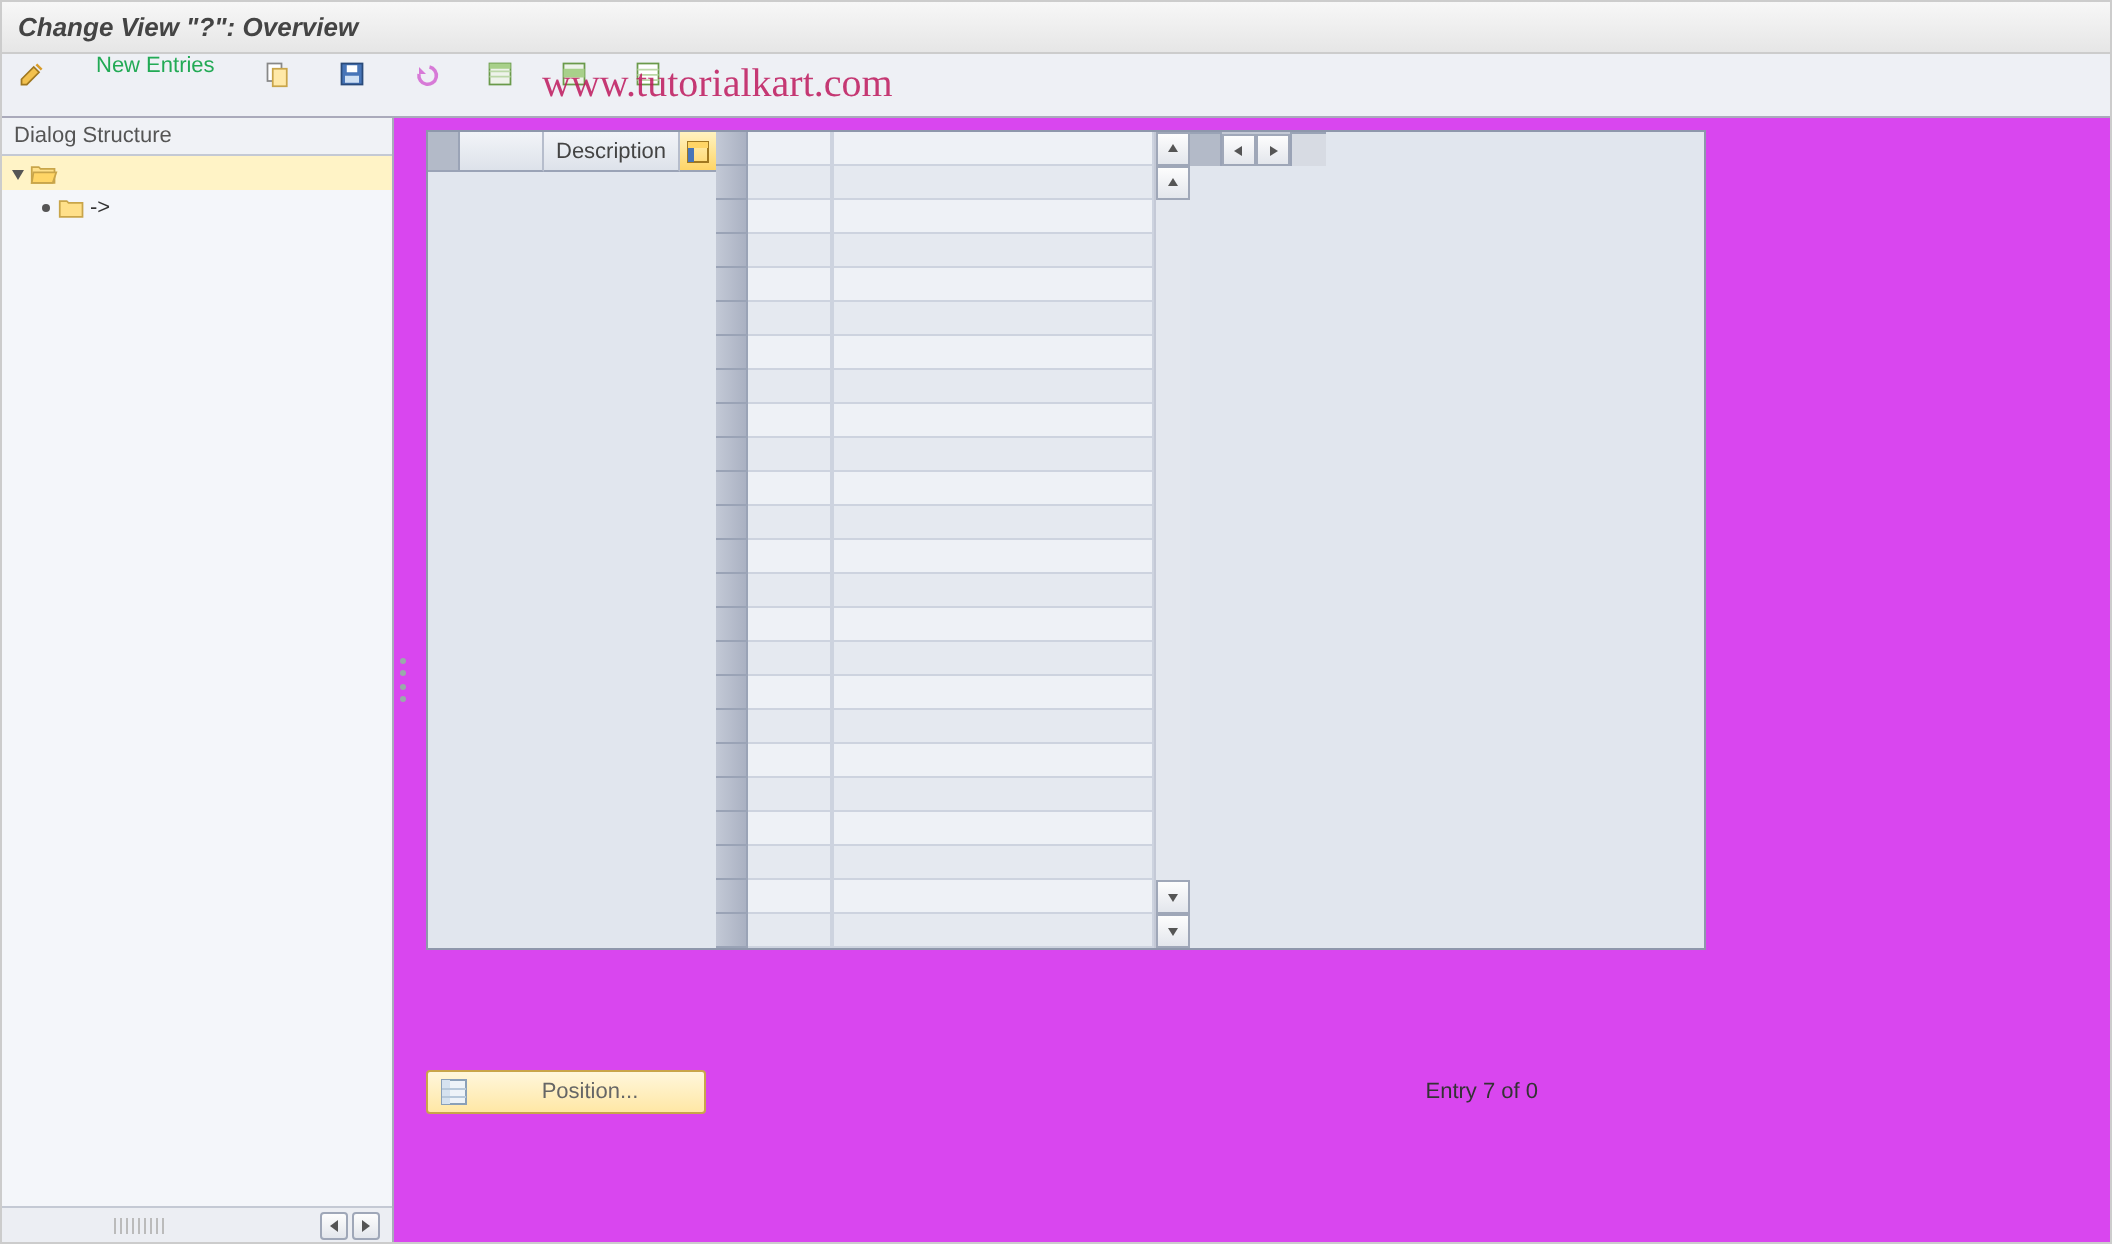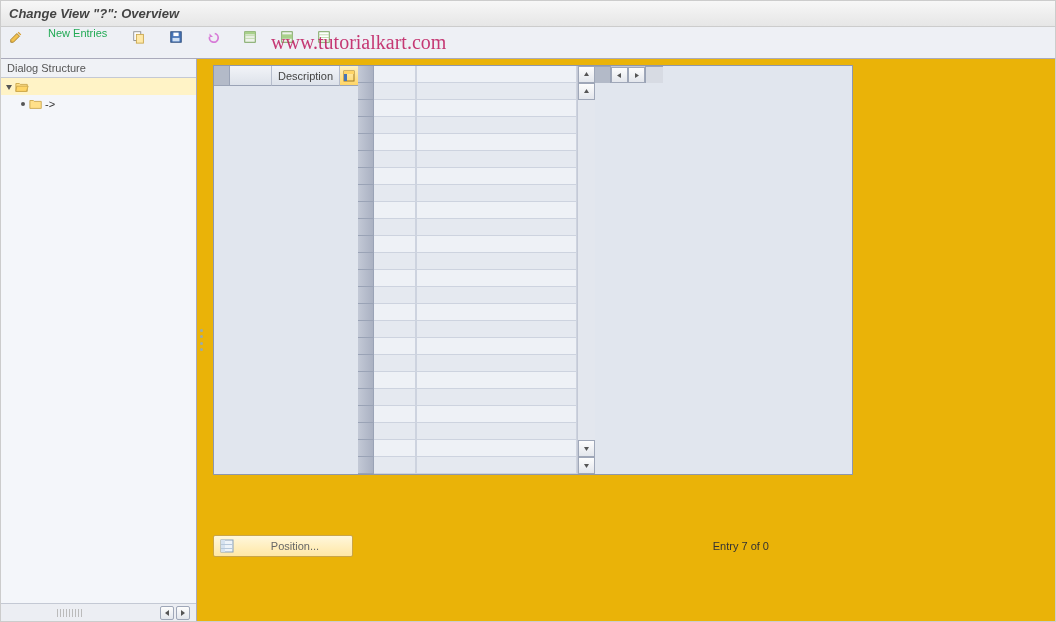--- a/index.html
+++ b/index.html
@@ -5,21 +5,21 @@
   * { box-sizing: border-box; }
   html,body { margin:0; padding:0; font-family: Arial, Helvetica, sans-serif; font-size:11px; color:#333; }
   body { background:#f2f2f2; width:1056px; height:622px; overflow:hidden; position:relative; }
   .outer { width:1056px; height:622px; background:#f2f2f2; border:1px solid #ccc; display:flex; flex-direction:column; }
   .titlebar { height:26px; background: linear-gradient(#f7f7f7,#e6e6e6); border-bottom:1px solid #ccc; display:flex; align-items:center; padding:0 8px; font-size:13px; font-style:italic; font-weight:bold; color:#444; }
   .toolbar { height:32px; border-bottom:1px solid #aab; display:flex; padding:0 6px; gap:19px; background:#eef0f5; position:relative; }
   .tbtn { width:18px; height:20px; display:flex; align-items:center; justify-content:center; border:1px solid transparent; border-radius:2px; cursor:pointer; }
   .tbtn svg{ width:14px; height:14px; }
   .new-entries { font-size:11px; color:#2a5; cursor:pointer; padding:0 4px; }
   .watermark { position:absolute; left:270px; top:4px; color:#be185d; font-size:20px; font-family: "Comic Sans MS", cursive; pointer-events:none; opacity:0.85; }
-  .body { flex:1; display:flex; background:#eab308; }
+  .body { flex:1; display:flex; background:#d946ef; }
   .leftpane { width:196px; background:#f4f6fa; border-right:1px solid #aab; display:flex; flex-direction:column; }
   .dlghdr { font-size:11px; padding:3px 6px; background:#f0f2f6; border-bottom:1px solid #c4c9d4; color:#555; }
   .tree { flex:1; overflow:hidden; }
   .treerow { display:flex; align-items:center; gap:2px; padding:2px 4px; height:17px; white-space:nowrap; }
   .treerow.selected { background:#fff3c6; }
   .indent1{ padding-left:18px; }
   .folder-icon{ width:14px; height:12px; }
   .collapse-icon{ width:8px; height:8px; }
   .bullet{ width:4px; height:4px; background:#555; border-radius:50%; display:inline-block; margin:0 2px; }
   .leftscroll { height:18px; background:#eceef3; border-top:1px solid #c4c9d4; display:flex; align-items:center; justify-content:flex-end; gap:2px; padding:0 6px; }

